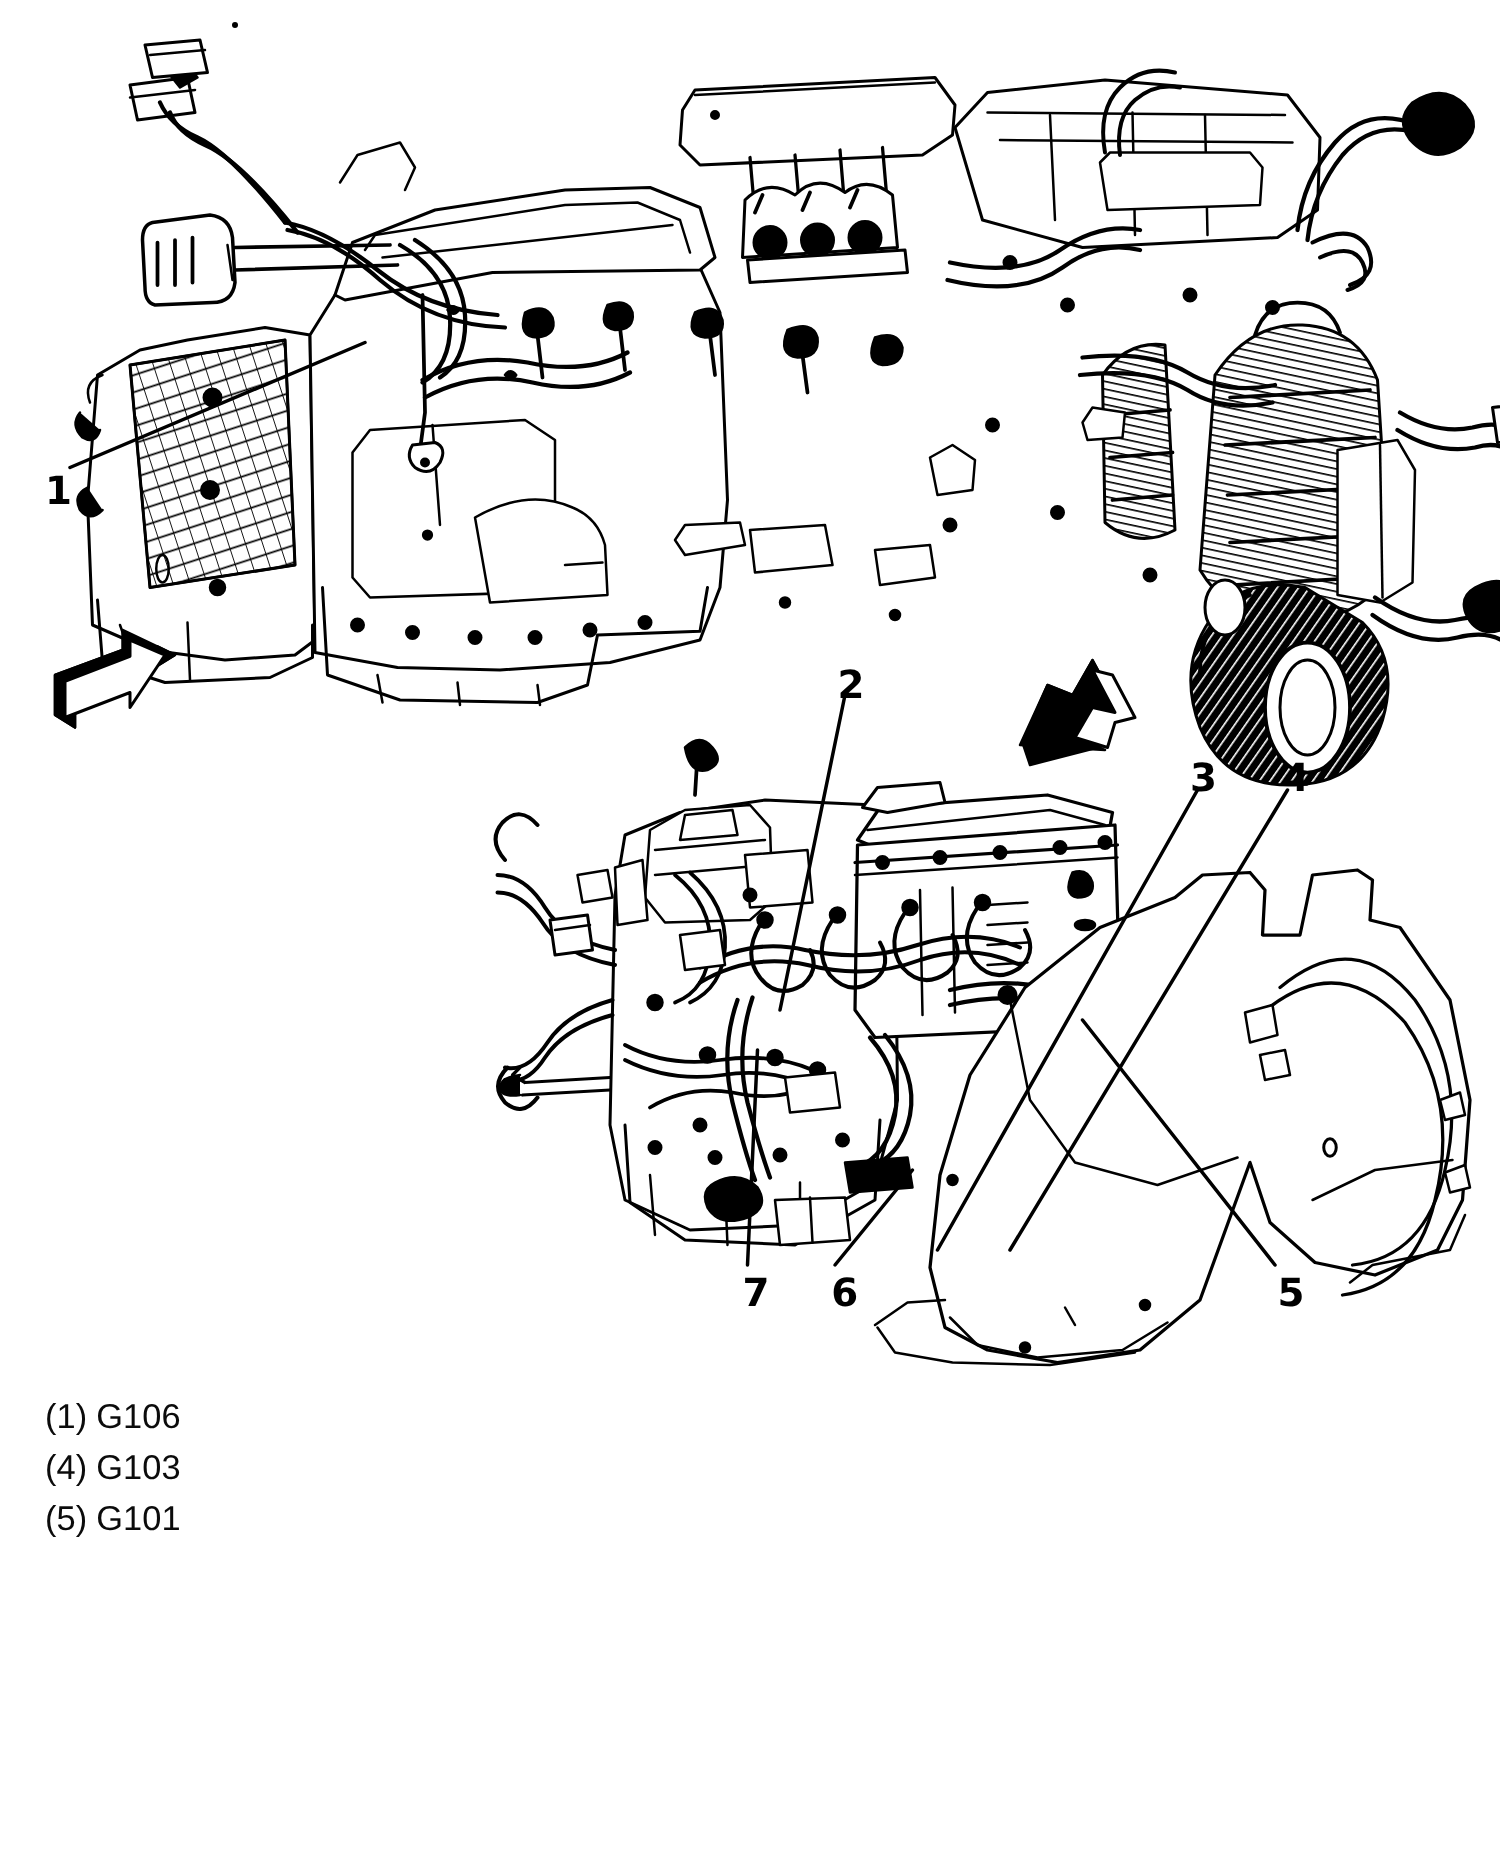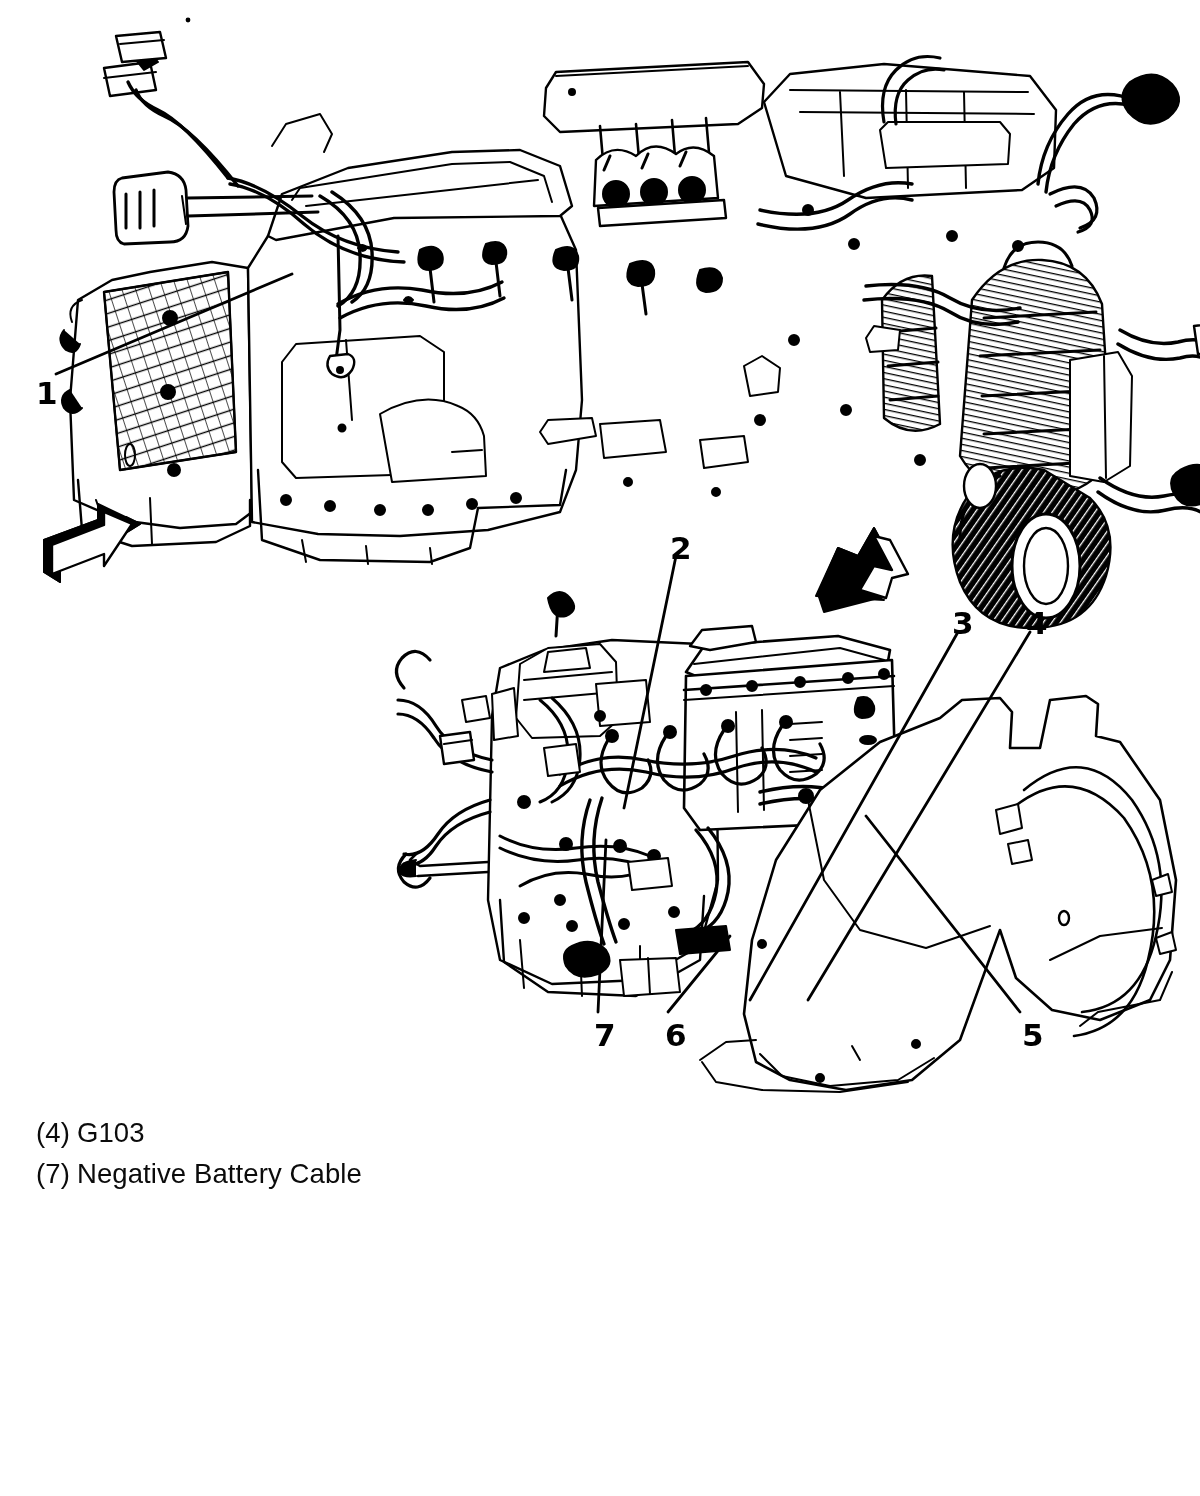--- a/index.html
+++ b/index.html
@@ -484,26 +484,29 @@
   <div class="callout-number" style="left:952px; top:608px;">3</div>
   <div class="callout-number" style="left:1026px;top:608px;">4</div>
   <div class="callout-number" style="left:1022px;top:1020px;">5</div>
   <div class="callout-number" style="left:665px; top:1020px;">6</div>
   <div class="callout-number" style="left:594px; top:1020px;">7</div>
 
 </div>
 
 <div id="legend">
 
+  <div class="legend-row">
+    <span class="legend-index">(1)</span><span>G106</span>
+  </div>
 
 
 
   <div class="legend-row">
     <span class="legend-index">(4)</span><span>G103</span>
   </div>
 
-
-
   <div class="legend-row">
-    <span class="legend-index">(7)</span><span>Negative Battery Cable</span>
+    <span class="legend-index">(5)</span><span>G101</span>
   </div>
 
+
+
 </div>
 
 </body></html>

